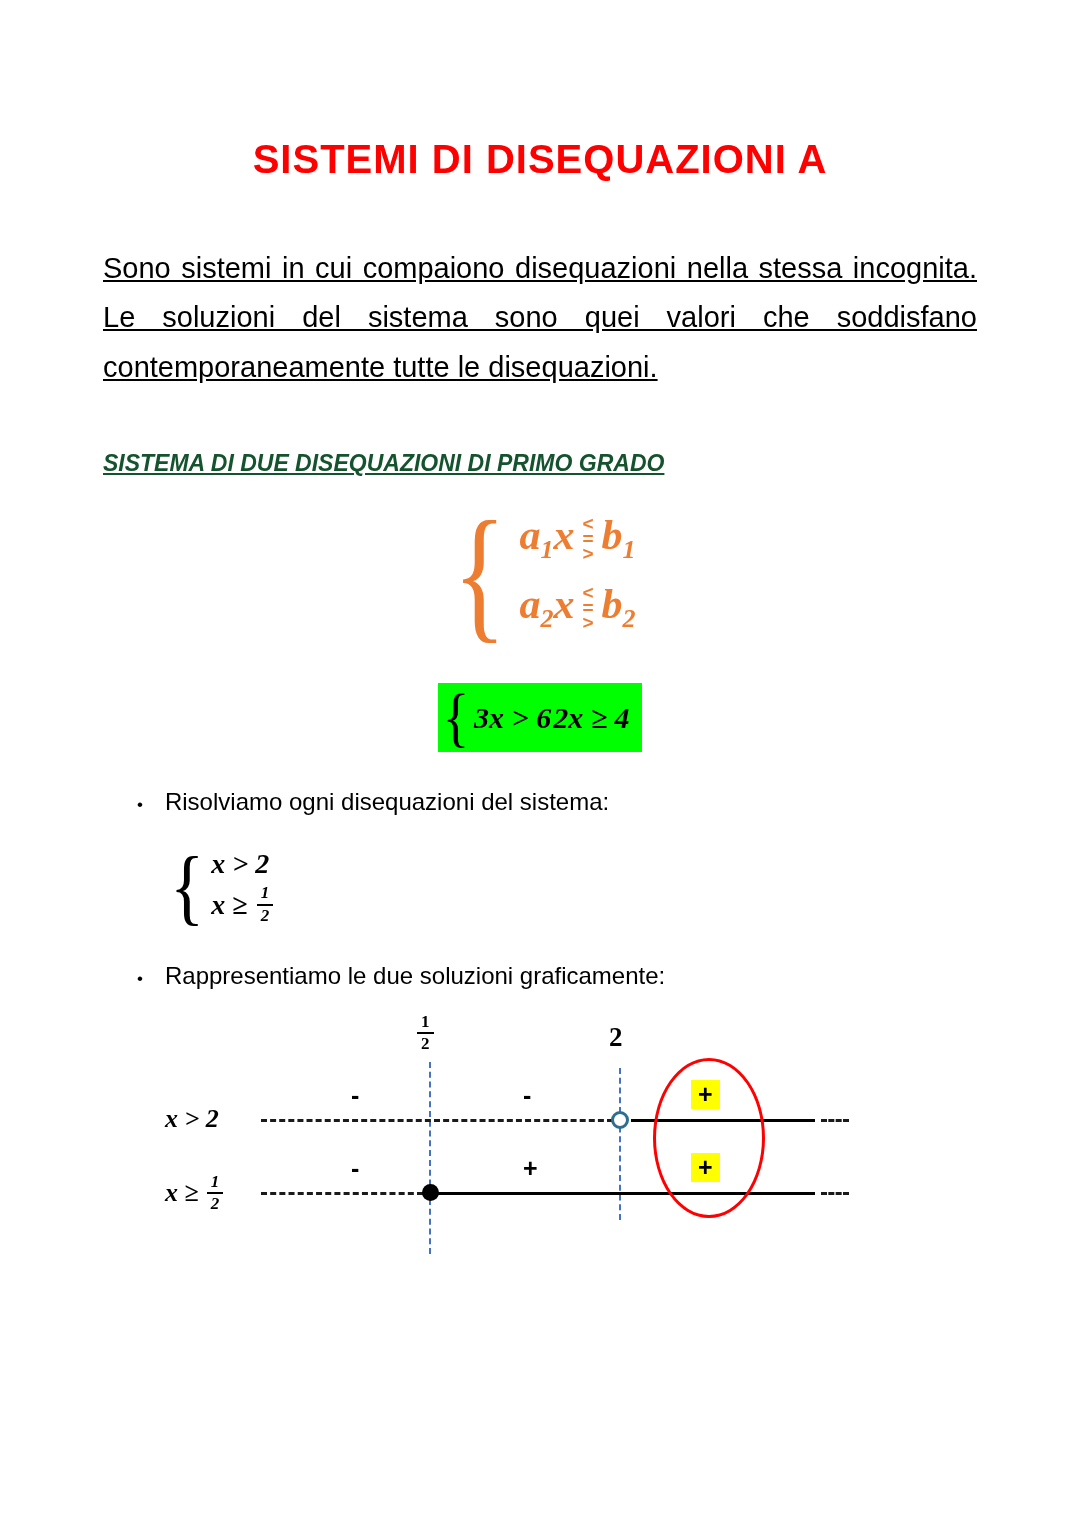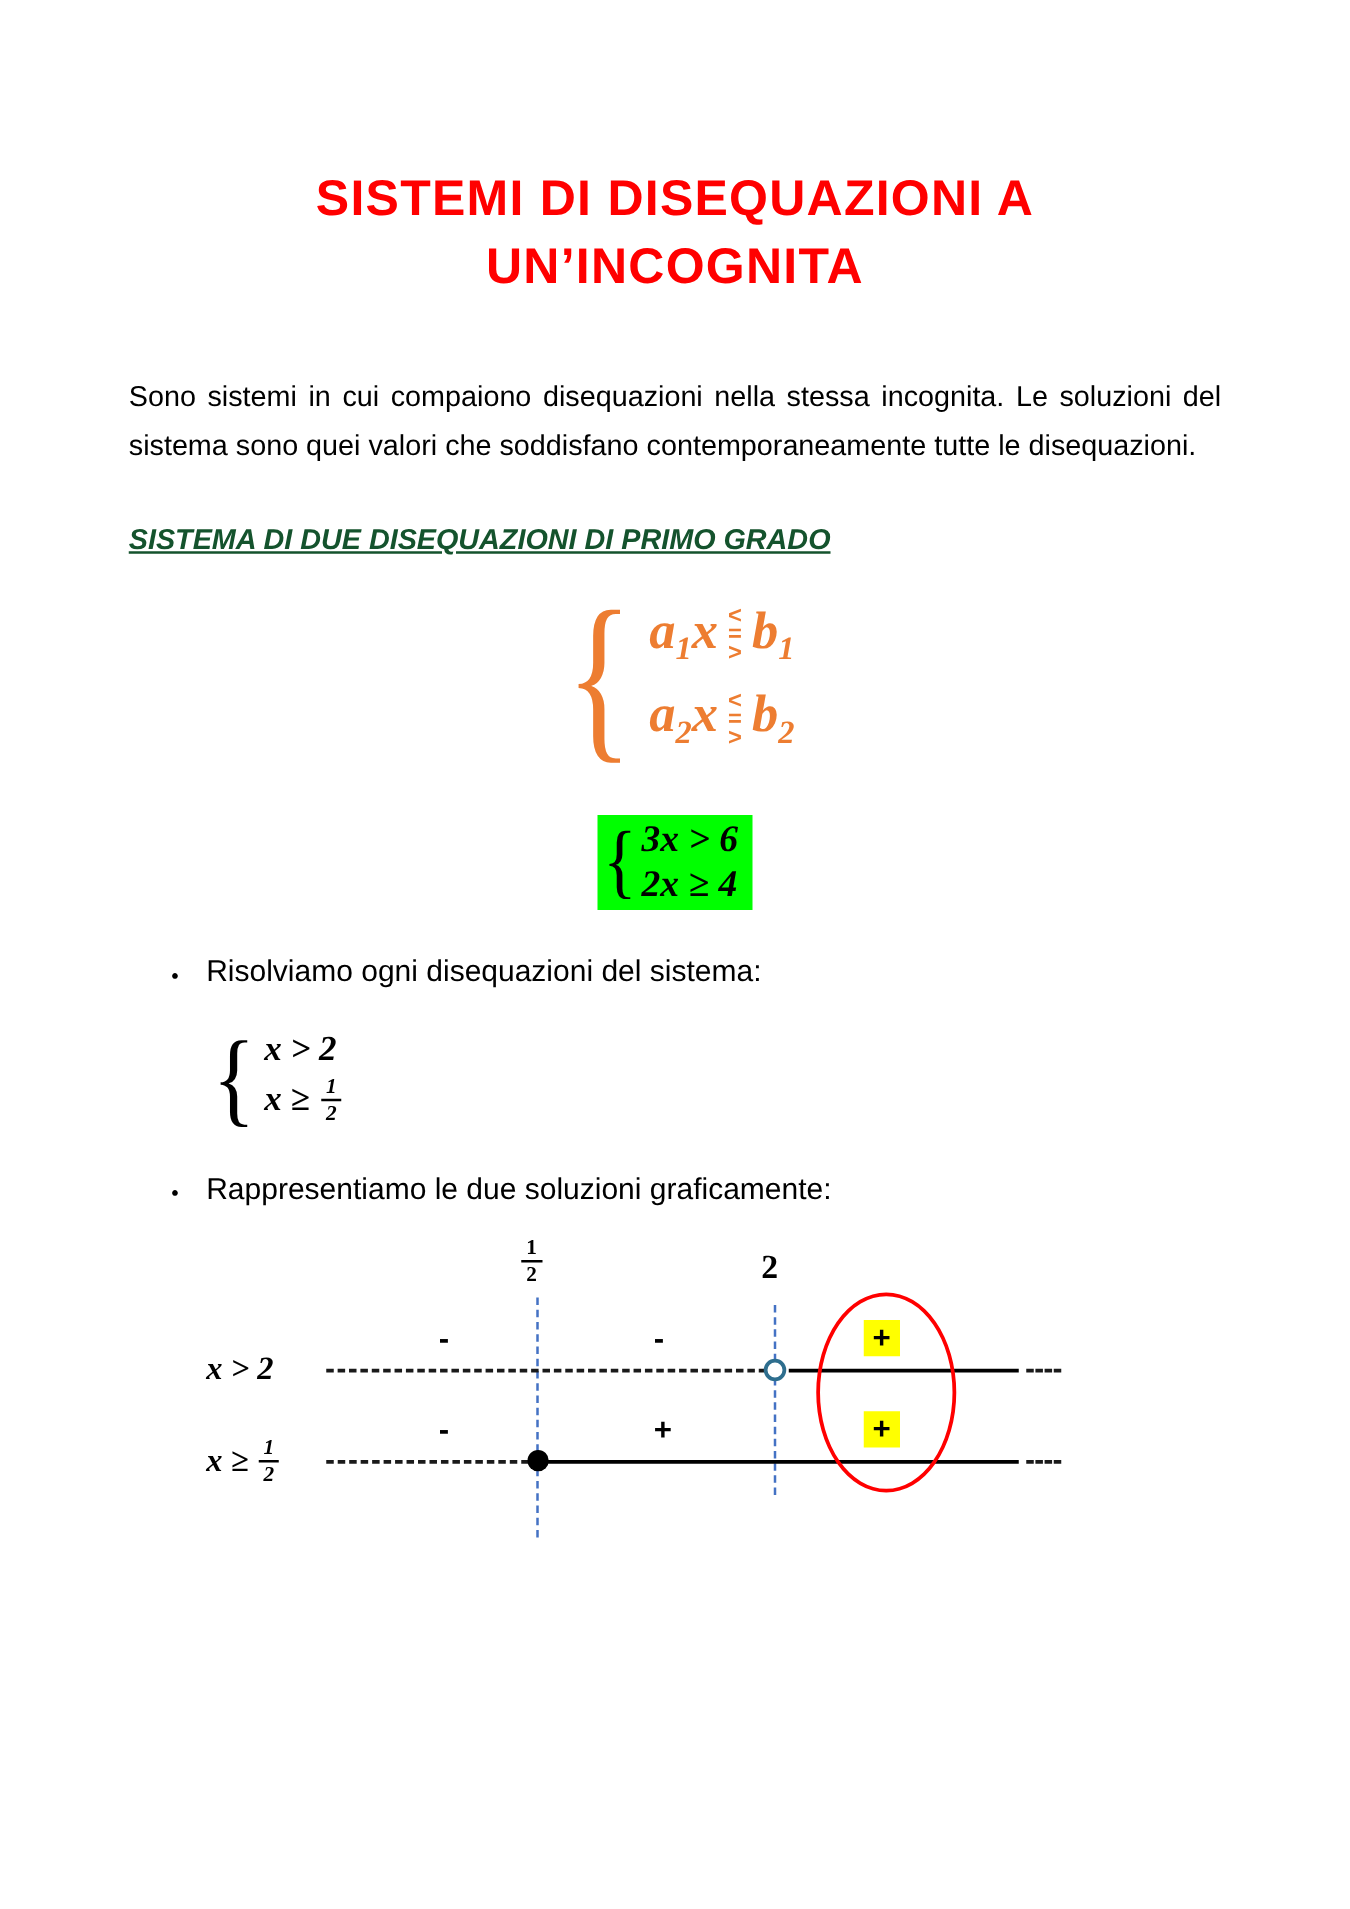--- a/index.html
+++ b/index.html
@@ -3,40 +3,40 @@
 <meta charset="utf-8">
 <style>
   * { margin:0; padding:0; box-sizing:border-box; }
   html,body { background:#ffffff; }
   body { font-family:"Liberation Sans", sans-serif; color:#000; }
   .page { width:1080px; height:1527px; padding:132px 103px 0; position:relative; overflow:hidden; background:#fff; margin:0 auto; }
 
   .title { text-align:center; color:#FF0000; font-size:40px; line-height:1.35; font-weight:700; letter-spacing:1px; margin-bottom:58px; }
   .title-line { display:block; }
 
-  .intro { font-size:23px; line-height:1.7; text-align:justify; margin-bottom:42px; }
+  .intro { font-size:29px; line-height:1.7; text-align:justify; margin-bottom:58px;text-decoration:underline; }
 
   .section-heading { display:inline-block; color:#14532d; font-size:23px; font-style:italic; font-weight:700; text-decoration:underline; margin-bottom:8px; }
 
   
   .formula-wrap { display:flex; justify-content:center; margin:18px 0 40px; }
   .formula { display:flex; align-items:center; color:#ED7D31; font-family:"Liberation Serif", serif; font-style:italic; font-weight:700; }
   .big-brace { font-size:148px; font-weight:400; font-style:normal; line-height:0.95; transform:scaleX(0.75); }
   .formula-rows { display:flex; flex-direction:column; gap:16px; margin-left:4px; }
   .formula-row { display:flex; align-items:center; font-size:42px; line-height:1.1; }
   .formula-row sub { font-size:26px; font-weight:700; }
   .rel-stack { display:inline-flex; flex-direction:column; align-items:center; justify-content:center; font-size:19px; font-style:normal; font-weight:700; line-height:0.8; margin:0 8px; font-family:"Liberation Sans", sans-serif; }
 
   .esempio { display:inline-block; background:#00FF00; font-weight:700; font-style:italic; font-size:24px; text-decoration:underline; padding:2px 6px; margin:28px 0 26px; }
 
   
   .example-system-wrap { display:flex; justify-content:center; margin:10px 0 36px; }
   .example-system { display:flex; align-items:center; background:#00FF00; padding:3px 12px 3px 2px; font-family:"Liberation Serif", serif; font-style:italic; font-weight:700; font-size:30px; }
   .example-brace { font-size:66px; font-style:normal; font-weight:400; line-height:0.95; transform:scaleX(0.85); }
-  .example-rows { display:flex; flex-direction:column; gap:2px; margin-left:2px; }
+  .example-rows { display:flex; flex-direction:row; gap:2px; margin-left:2px; }
 
   
   .step { display:flex; align-items:flex-start; gap:22px; font-size:24px; margin:36px 0 16px 34px; }
   .bullet-dot { font-size:17px; line-height:2; }
 
   
   .solved-system { display:flex; align-items:center; margin:26px 0 8px 64px; font-family:"Liberation Serif", serif; font-style:italic; font-weight:700; font-size:28px; }
   .solved-brace { font-size:84px; font-weight:400; font-style:normal; line-height:0.9; transform:scaleX(0.85); }
   .solved-rows { display:flex; flex-direction:column; gap:3px; margin-left:4px; }
   .solved-row2 { display:flex; align-items:center; gap:9px; }
@@ -59,21 +59,20 @@
   .boundary-frac { position:absolute; }
   .ellipse { position:absolute; border:3px solid #FF0000; border-radius:50%; background:transparent; }
 </style>
 </head>
 <body>
 
 <div class="page">
 
   <h1 class="title">
     <span class="title-line">SISTEMI DI DISEQUAZIONI A</span>
-    <span class="title-line">UN’INCOGNITA</span>
   </h1>
 
   <p class="intro">Sono sistemi in cui compaiono disequazioni nella stessa incognita. Le soluzioni del sistema sono quei valori che soddisfano contemporaneamente tutte le disequazioni.</p>
 
   <h2 class="section-heading">SISTEMA DI DUE DISEQUAZIONI DI PRIMO GRADO</h2>
 
   <div class="formula-wrap">
     <div class="formula">
       <span class="big-brace">{</span>
       <div class="formula-rows">

